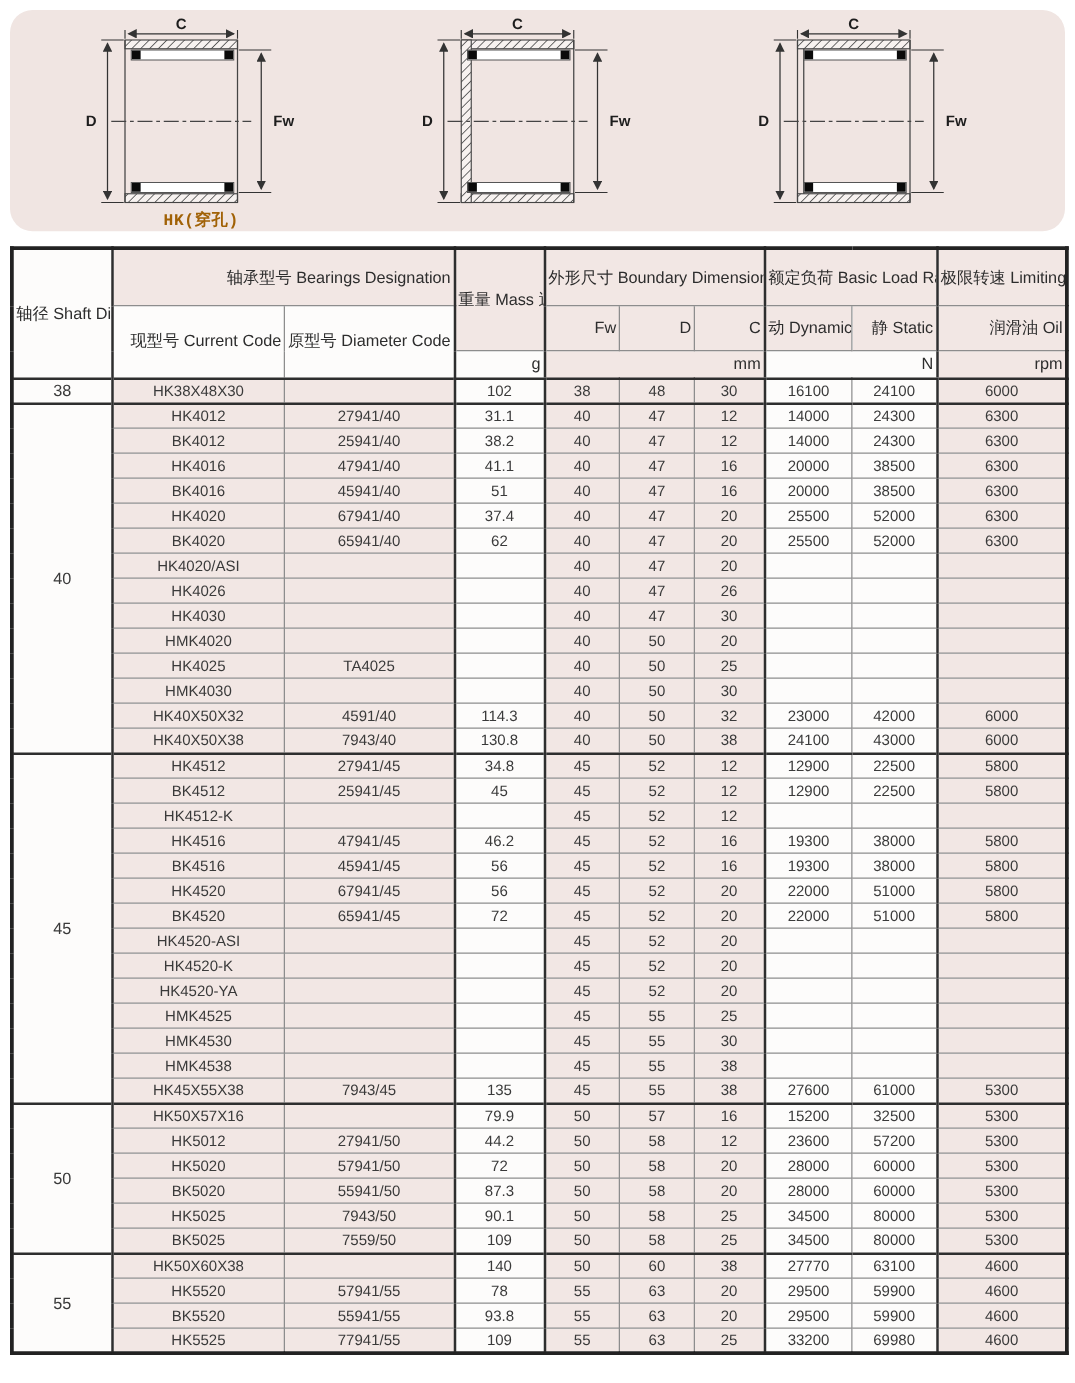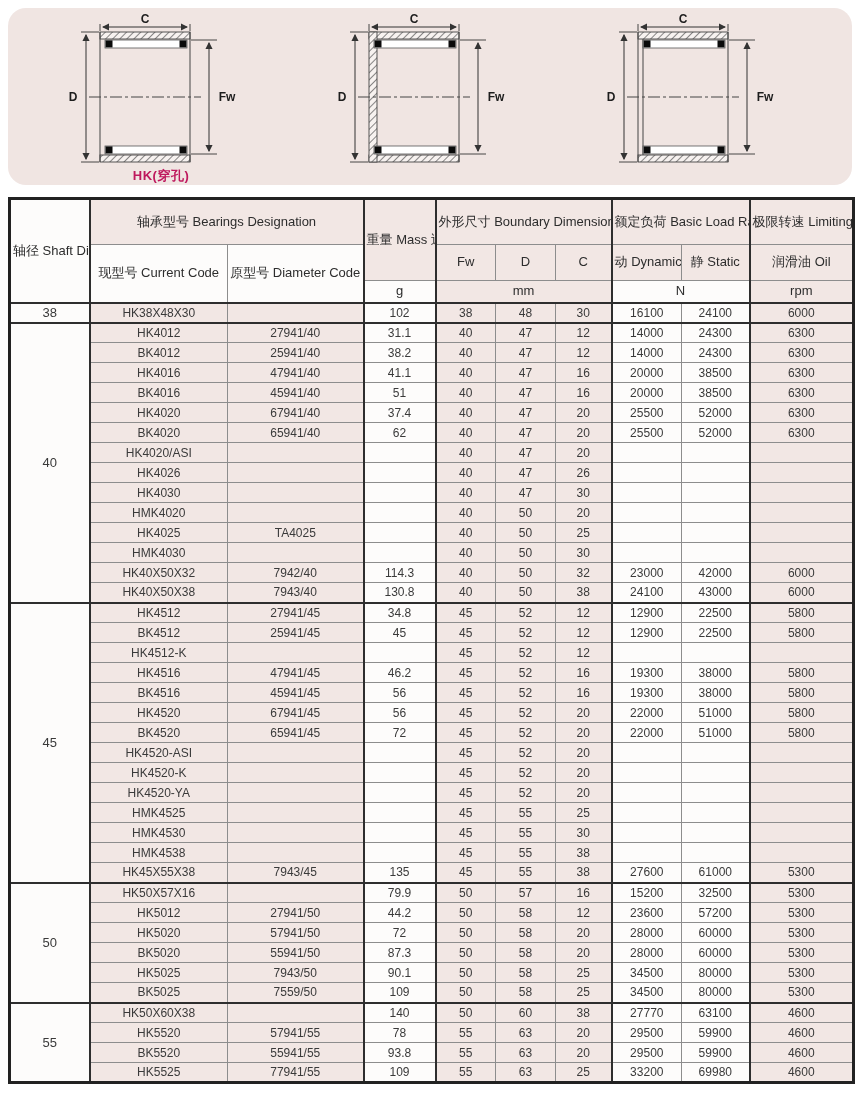--- a/index.html
+++ b/index.html
@@ -11,35 +11,36 @@
   
   .panel{
     position:absolute;left:8px;top:8px;width:844px;height:177px;
     background:#f0e5e2;border-radius:18px;
     display:flex;justify-content:space-evenly;align-items:flex-start;
     padding-top:6px;box-sizing:border-box;
   }
   .diagram{width:232px;text-align:center;}
   .diagram svg{display:block;margin:0 auto;}
   .caption{
-    font-size:13px;font-weight:bold;color:#be185d;margin-top:-2px;
+    font-size:13px;font-weight:bold;color:#a16207;margin-top:-2px;
     letter-spacing:.5px;
+    font-family:Liberation Mono, monospace;
   }
   
   table.spec{
     position:absolute;left:8px;top:197px;width:844px;
     border-collapse:collapse;table-layout:fixed;
     border:3px solid #222;
     font-size:12px;
   }
   .spec th,.spec td{
     border:1px solid #8d8d8d;text-align:center;vertical-align:middle;
     padding:0 2px;overflow:hidden;white-space:nowrap;
   }
-  .spec th{font-weight:normal;font-size:13px;line-height:1.25;}
+  .spec th{font-weight:normal;font-size:13px;line-height:1.25;text-align:right;}
   .pre{white-space:pre-line;}
   tr.hA{height:46px;} tr.hB{height:36px;} tr.hC{height:22px;}
   tbody tr{height:20px;}
   thead tr.hC th{border-bottom:2.5px solid #2e2e2e;}
   tr.group-start td{border-top:2px solid #2e2e2e;}
   .bl{border-left:2px solid #2e2e2e !important;}
   .bg-pink{background:#f2e7e4;}
   .bg-white{background:#fdfcfb;}
   .shaft-cell{background:#fdfcfb;font-size:13px;}
   tbody td{color:#3a3a3a;}
@@ -363,21 +364,21 @@
           <td class="bg-white bl"></td>
           <td class="bg-pink bl">40</td>
           <td class="bg-pink">50</td>
           <td class="bg-pink">30</td>
           <td class="bg-white bl"></td>
           <td class="bg-white"></td>
           <td class="bg-pink bl"></td>
         </tr>
         <tr>
           <td class="bg-pink bl">HK40X50X32</td>
-          <td class="bg-pink">7942/40</td>
+          <td class="bg-pink">4591/40</td>
           <td class="bg-white bl">114.3</td>
           <td class="bg-pink bl">40</td>
           <td class="bg-pink">50</td>
           <td class="bg-pink">32</td>
           <td class="bg-white bl">23000</td>
           <td class="bg-white">42000</td>
           <td class="bg-pink bl">6000</td>
         </tr>
         <tr>
           <td class="bg-pink bl">HK40X50X38</td>

